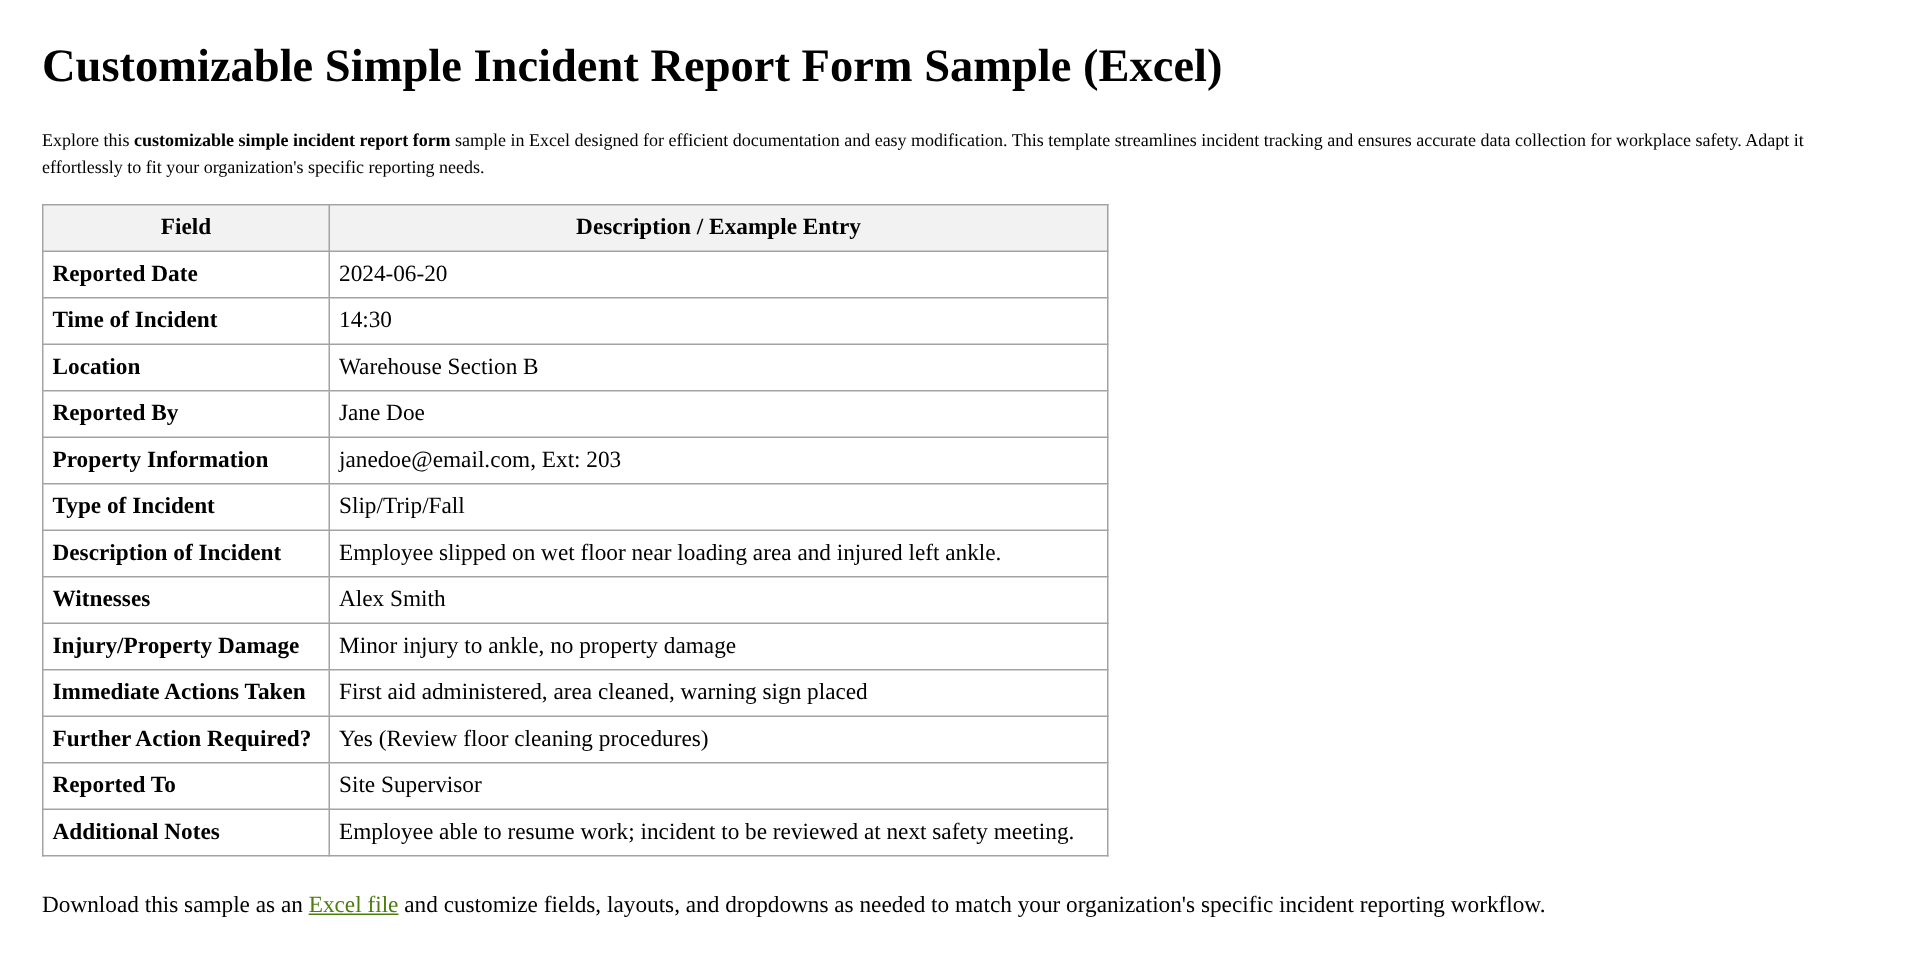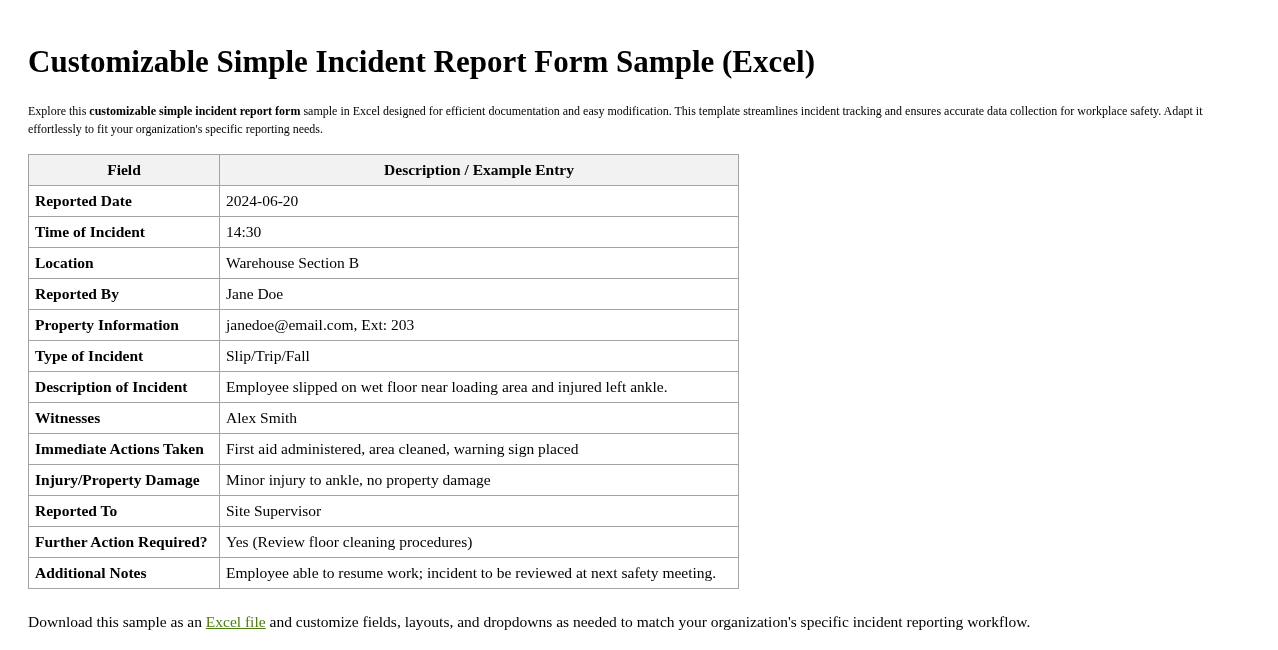--- a/index.html
+++ b/index.html
@@ -8,21 +8,21 @@
     color: #000;
     width: 1278px;
     height: 650px;
     overflow: hidden;
   }
   .page { padding: 0 28px; }
   h1 {
     font-size: 31px;
     font-weight: bold;
     margin: 0;
-    padding-top: 44px;
+    padding-top: 26px;
     line-height: 36px;
   }
   .intro {
     font-size: 12px;
     line-height: 18px;
     margin: 22px 0 16px 0;
   }
   table {
     border-collapse: collapse;
     font-size: 15.5px;
@@ -92,34 +92,34 @@
         </tr>
       <tr>
           <td class="field">Description of Incident</td>
           <td class="value">Employee slipped on wet floor near loading area and injured left ankle.</td>
         </tr>
       <tr>
           <td class="field">Witnesses</td>
           <td class="value">Alex Smith</td>
         </tr>
       <tr>
+          <td class="field">Injury/Property Damage</td>
+          <td class="value">Minor injury to ankle, no property damage</td>
+        </tr>
+      <tr>
           <td class="field">Immediate Actions Taken</td>
           <td class="value">First aid administered, area cleaned, warning sign placed</td>
         </tr>
       <tr>
-          <td class="field">Injury/Property Damage</td>
-          <td class="value">Minor injury to ankle, no property damage</td>
+          <td class="field">Further Action Required?</td>
+          <td class="value">Yes (Review floor cleaning procedures)</td>
         </tr>
       <tr>
           <td class="field">Reported To</td>
           <td class="value">Site Supervisor</td>
-        </tr>
-      <tr>
-          <td class="field">Further Action Required?</td>
-          <td class="value">Yes (Review floor cleaning procedures)</td>
         </tr>
       <tr>
           <td class="field">Additional Notes</td>
           <td class="value">Employee able to resume work; incident to be reviewed at next safety meeting.</td>
         </tr>
     </tbody>
   </table>
 
   <p class="outro"><span>Download this sample as an </span><a href="#">Excel file</a><span> and customize fields, layouts, and dropdowns as needed to match your organization's specific incident reporting workflow.</span></p>
 </div>

